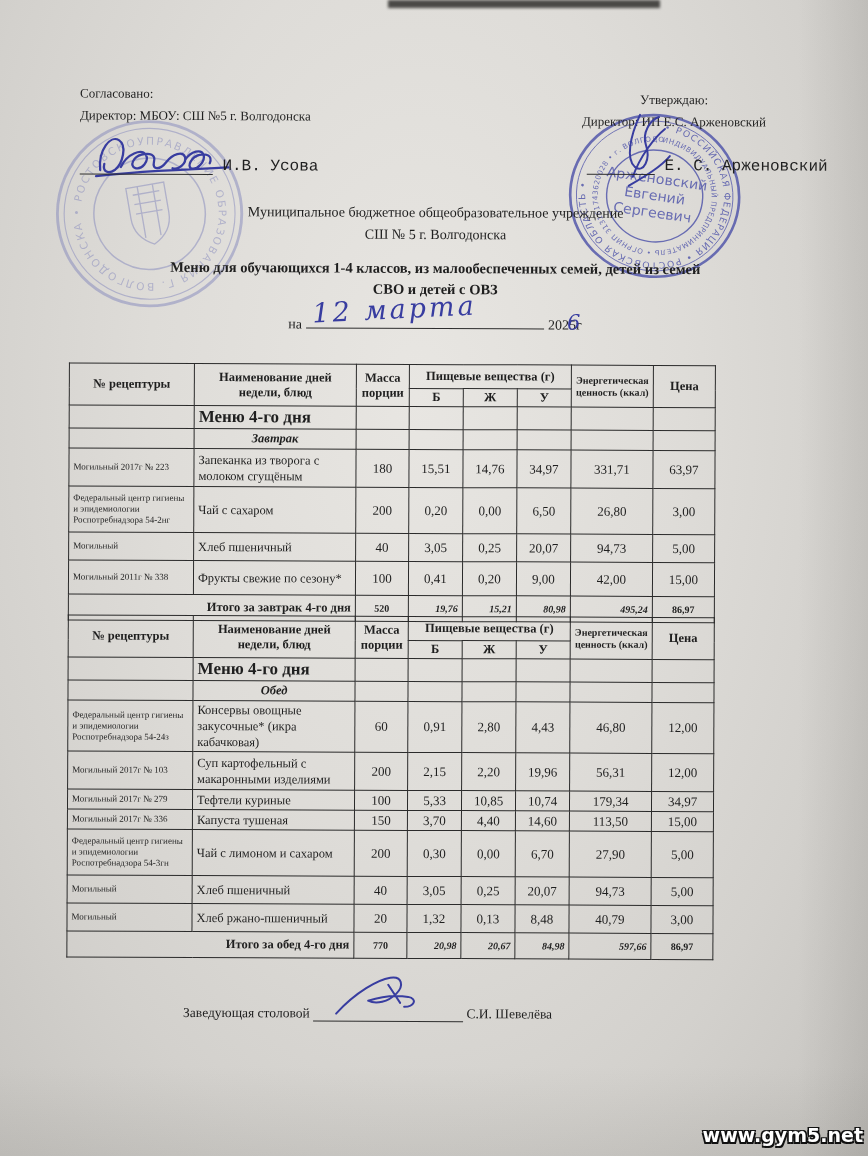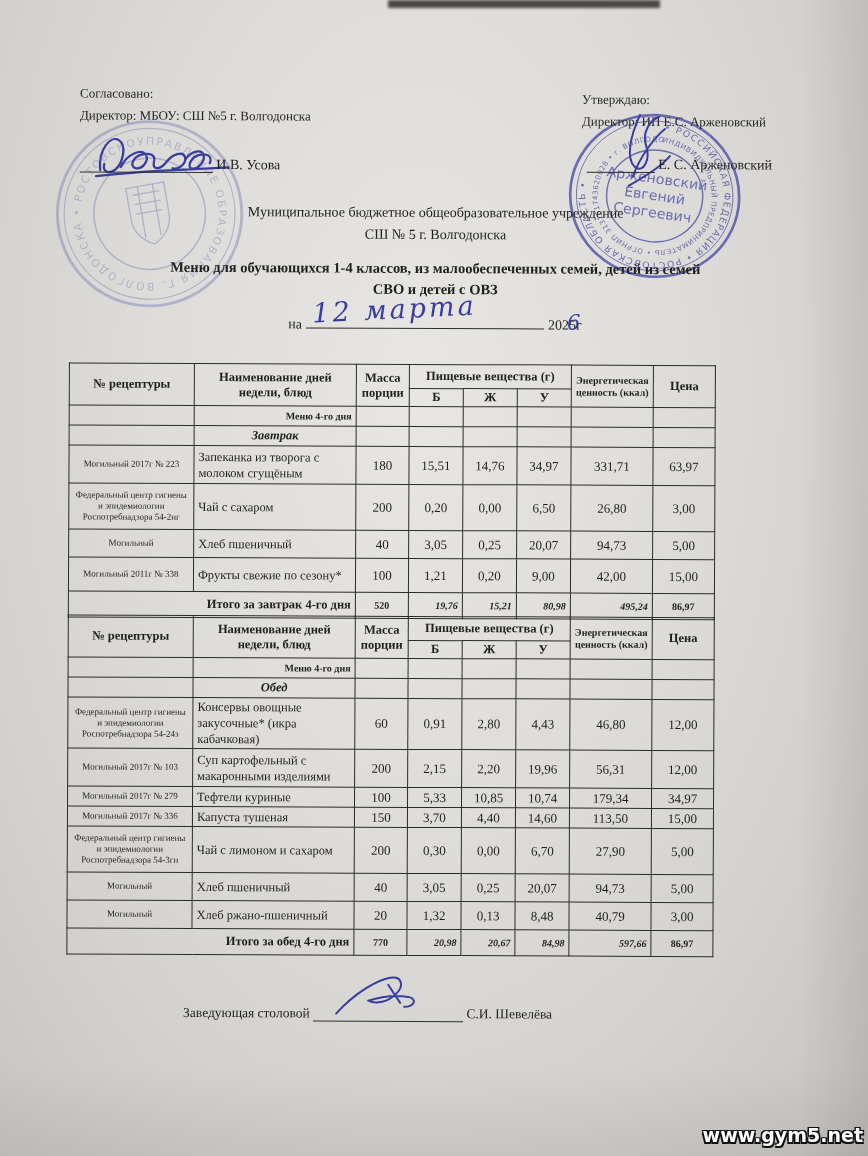--- a/index.html
+++ b/index.html
@@ -8,23 +8,23 @@
          background:radial-gradient(ellipse at 48% 34%, #e8e6e2 0%, #dedcd8 42%, #d3d1cd 72%, #c5c3bf 100%);}
   .top-strip{position:absolute;top:0;left:388px;width:272px;height:8px;background:#4a4946;filter:blur(1.5px);}
   .shade-right{position:absolute;right:0;top:0;bottom:0;width:70px;
          background:linear-gradient(to right, rgba(0,0,0,0), rgba(110,108,104,0.16));}
   .shade-bottom{position:absolute;left:0;right:0;bottom:0;height:90px;
          background:linear-gradient(to bottom, rgba(0,0,0,0), rgba(120,118,112,0.14));}
   .doc{position:absolute;inset:0;transform:rotate(0.25deg);}
 
   .approve{position:absolute;font-size:13px;line-height:22px;}
   .approve-left{left:78px;top:84px;}
-  .approve-right{left:580px;top:88px;}
-
-  .sig-row{position:absolute;font-size:14px;}
+  .approve-right{left:580px;top:88px;text-align:center;}
+
+  .sig-row{position:absolute;font-size:16px;font-family:Liberation Mono, monospace;}
   .sig-row-left{left:78px;top:158px;}
   .sig-row-right{left:585px;top:156px;}
   .uline{display:inline-block;border-bottom:1.3px solid #2e2e2e;height:14px;vertical-align:bottom;}
 
   .org-title{position:absolute;left:0;right:0;top:202px;text-align:center;font-size:14px;line-height:22px;}
   .menu-title{position:absolute;left:0;right:0;top:258px;text-align:center;font-weight:bold;font-size:14.5px;line-height:21px;}
 
   .date-line{position:absolute;left:0;right:0;top:308px;text-align:center;font-size:14px;}
   .date-underline{display:inline-block;width:238px;border-bottom:1.4px solid #2e2e2e;height:20px;position:relative;margin:0 4px;}
   .hand{position:absolute;left:6px;top:-16px;width:230px;text-align:left;
@@ -32,24 +32,24 @@
         font-size:27px;letter-spacing:3px;transform:rotate(-3deg);white-space:nowrap;}
   .overstruck{position:relative;display:inline-block;}
   .hand-digit{position:absolute;left:-2px;top:-7px;font-family:"DejaVu Serif",serif;font-style:italic;
         color:#383da0;font-size:21px;}
 
   table.menu-table{position:absolute;left:68px;border-collapse:collapse;table-layout:fixed;width:646px;}
   .t1{top:364px;} .t2{top:616px;}
   table.menu-table td{border:1.6px solid #2b2b2b;padding:1px 4px;vertical-align:middle;overflow:hidden;}
   .hc{font-weight:bold;text-align:center;font-size:12.5px;line-height:15px;}
   .hc-energy{font-size:10px;line-height:12px;}
-  .recipe{font-size:9px;line-height:11px;text-align:center;padding:2px 3px;}
+  .recipe{font-size:9px;line-height:11px;padding:2px 3px;}
   .dish{font-size:12.5px;line-height:16px;text-align:left;padding-left:5px;}
   .num{font-size:13px;text-align:center;}
-  .menu-day{font-weight:bold;font-size:10px;text-align:right;padding-left:5px;}
+  .menu-day{font-weight:bold;font-size:17px;text-align:left;padding-left:5px;}
   .meal{font-weight:bold;font-style:italic;text-align:center;font-size:12.5px;}
   .total-label{font-weight:bold;font-size:12.5px;text-align:right;padding-right:3px;}
   .total-num{font-weight:bold;font-size:10px;text-align:center;}
   .it{font-style:italic;text-align:right;}
   tr.hr1{height:24px;} tr.hr2{height:16px;}
   tr.r-sm{height:20px;} tr.r-xl{height:46px;} tr.r-lg{height:38px;}
   tr.r-md{height:28px;} tr.r-mm{height:34px;} tr.r-tot{height:26px;}
 
   .footer-line{position:absolute;left:185px;top:1006px;font-size:13.5px;}
 
@@ -227,21 +227,21 @@
         <td class="num">3,05</td>
         <td class="num">0,25</td>
         <td class="num">20,07</td>
         <td class="num">94,73</td>
         <td class="num">5,00</td>
       </tr>
       <tr class="r-mm">
         <td class="recipe">Могильный 2011г № 338</td>
         <td class="dish">Фрукты свежие по сезону*</td>
         <td class="num">100</td>
-        <td class="num">1,21</td>
+        <td class="num">0,41</td>
         <td class="num">0,20</td>
         <td class="num">9,00</td>
         <td class="num">42,00</td>
         <td class="num">15,00</td>
       </tr>
       <tr class="r-tot">
         <td colspan="2" class="total-label">Итого за завтрак 4-го дня</td>
         <td class="total-num">520</td>
         <td class="total-num it">19,76</td>
         <td class="total-num it">15,21</td>

